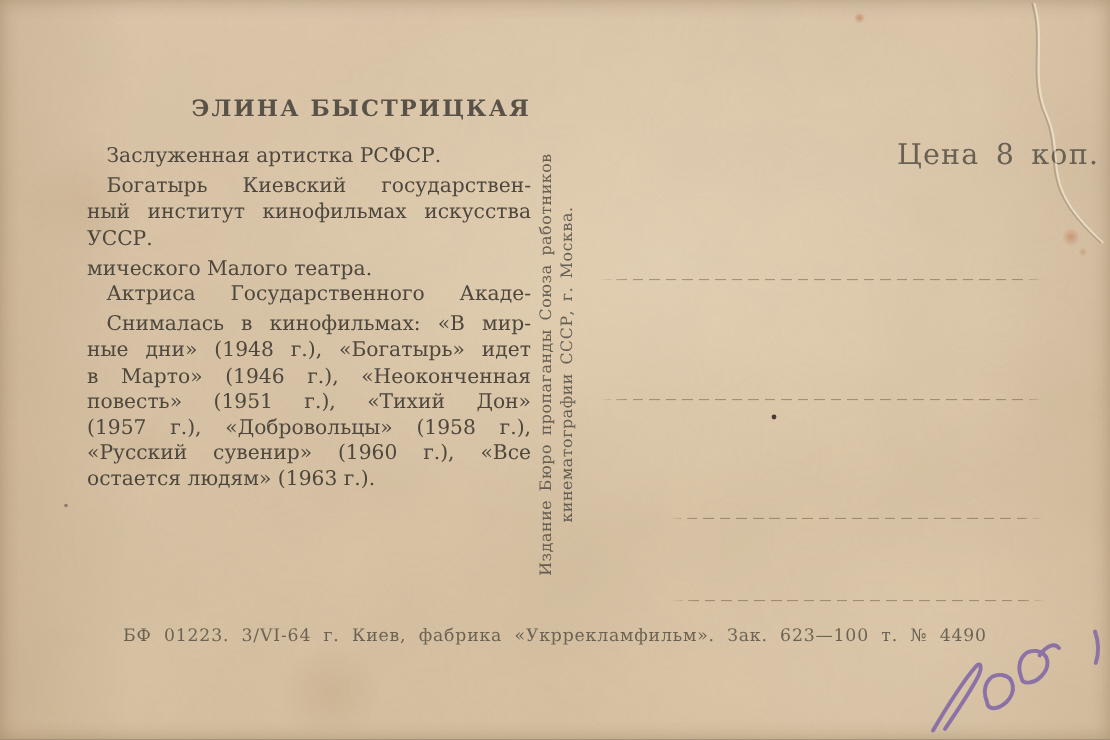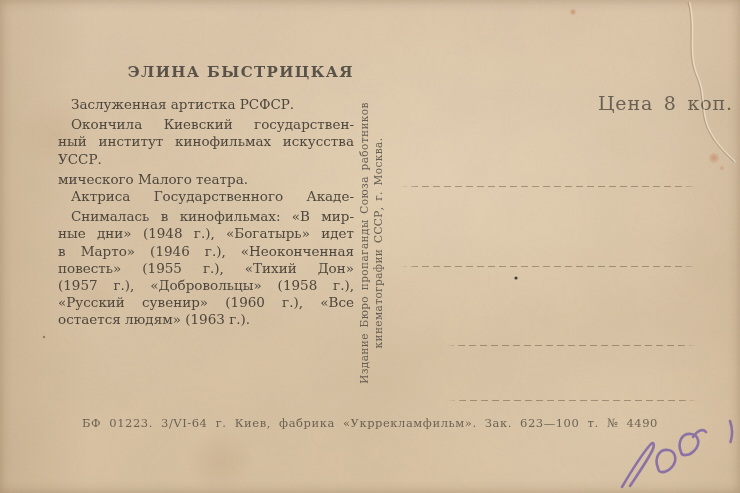--- a/index.html
+++ b/index.html
@@ -78,33 +78,33 @@
   </svg>
 
   <div class="title">ЭЛИНА БЫСТРИЦКАЯ</div>
   <div class="price">Цена 8 коп.</div>
 
   <div class="bio">
     <p>
       <span class="line last indent" style="display:block">Заслуженная артистка РСФСР.</span>
     </p>
     <p>
-      <span class="line indent" style="display:block">Окончила Киевский государствен-</span>
+      <span class="line indent" style="display:block">Богатырь Киевский государствен-</span>
       <span class="line" style="display:block">ный институт кинофильмах искусства</span>
       <span class="line last" style="display:block">УССР.</span>
     </p>
     <p>
       <span class="line last" style="display:block">мического Малого театра.</span>
       <span class="line indent" style="display:block">Актриса Государственного Акаде-</span>
     </p>
     <p>
       <span class="line indent" style="display:block">Снималась в кинофильмах: «В мир-</span>
       <span class="line" style="display:block">ные дни» (1948 г.), «Богатырь» идет</span>
       <span class="line" style="display:block">в Марто» (1946 г.), «Неоконченная</span>
-      <span class="line" style="display:block">повесть» (1955 г.), «Тихий Дон»</span>
+      <span class="line" style="display:block">повесть» (1951 г.), «Тихий Дон»</span>
       <span class="line" style="display:block">(1957 г.), «Добровольцы» (1958 г.),</span>
       <span class="line" style="display:block">«Русский сувенир» (1960 г.), «Все</span>
       <span class="line last" style="display:block">остается людям» (1963 г.).</span>
     </p>
   </div>
 
   <div class="pub">
     <div class="pub-inner">
       <span style="display:block">Издание Бюро пропаганды Союза работников</span>
       <span style="display:block">кинематографии СССР, г. Москва.</span>

